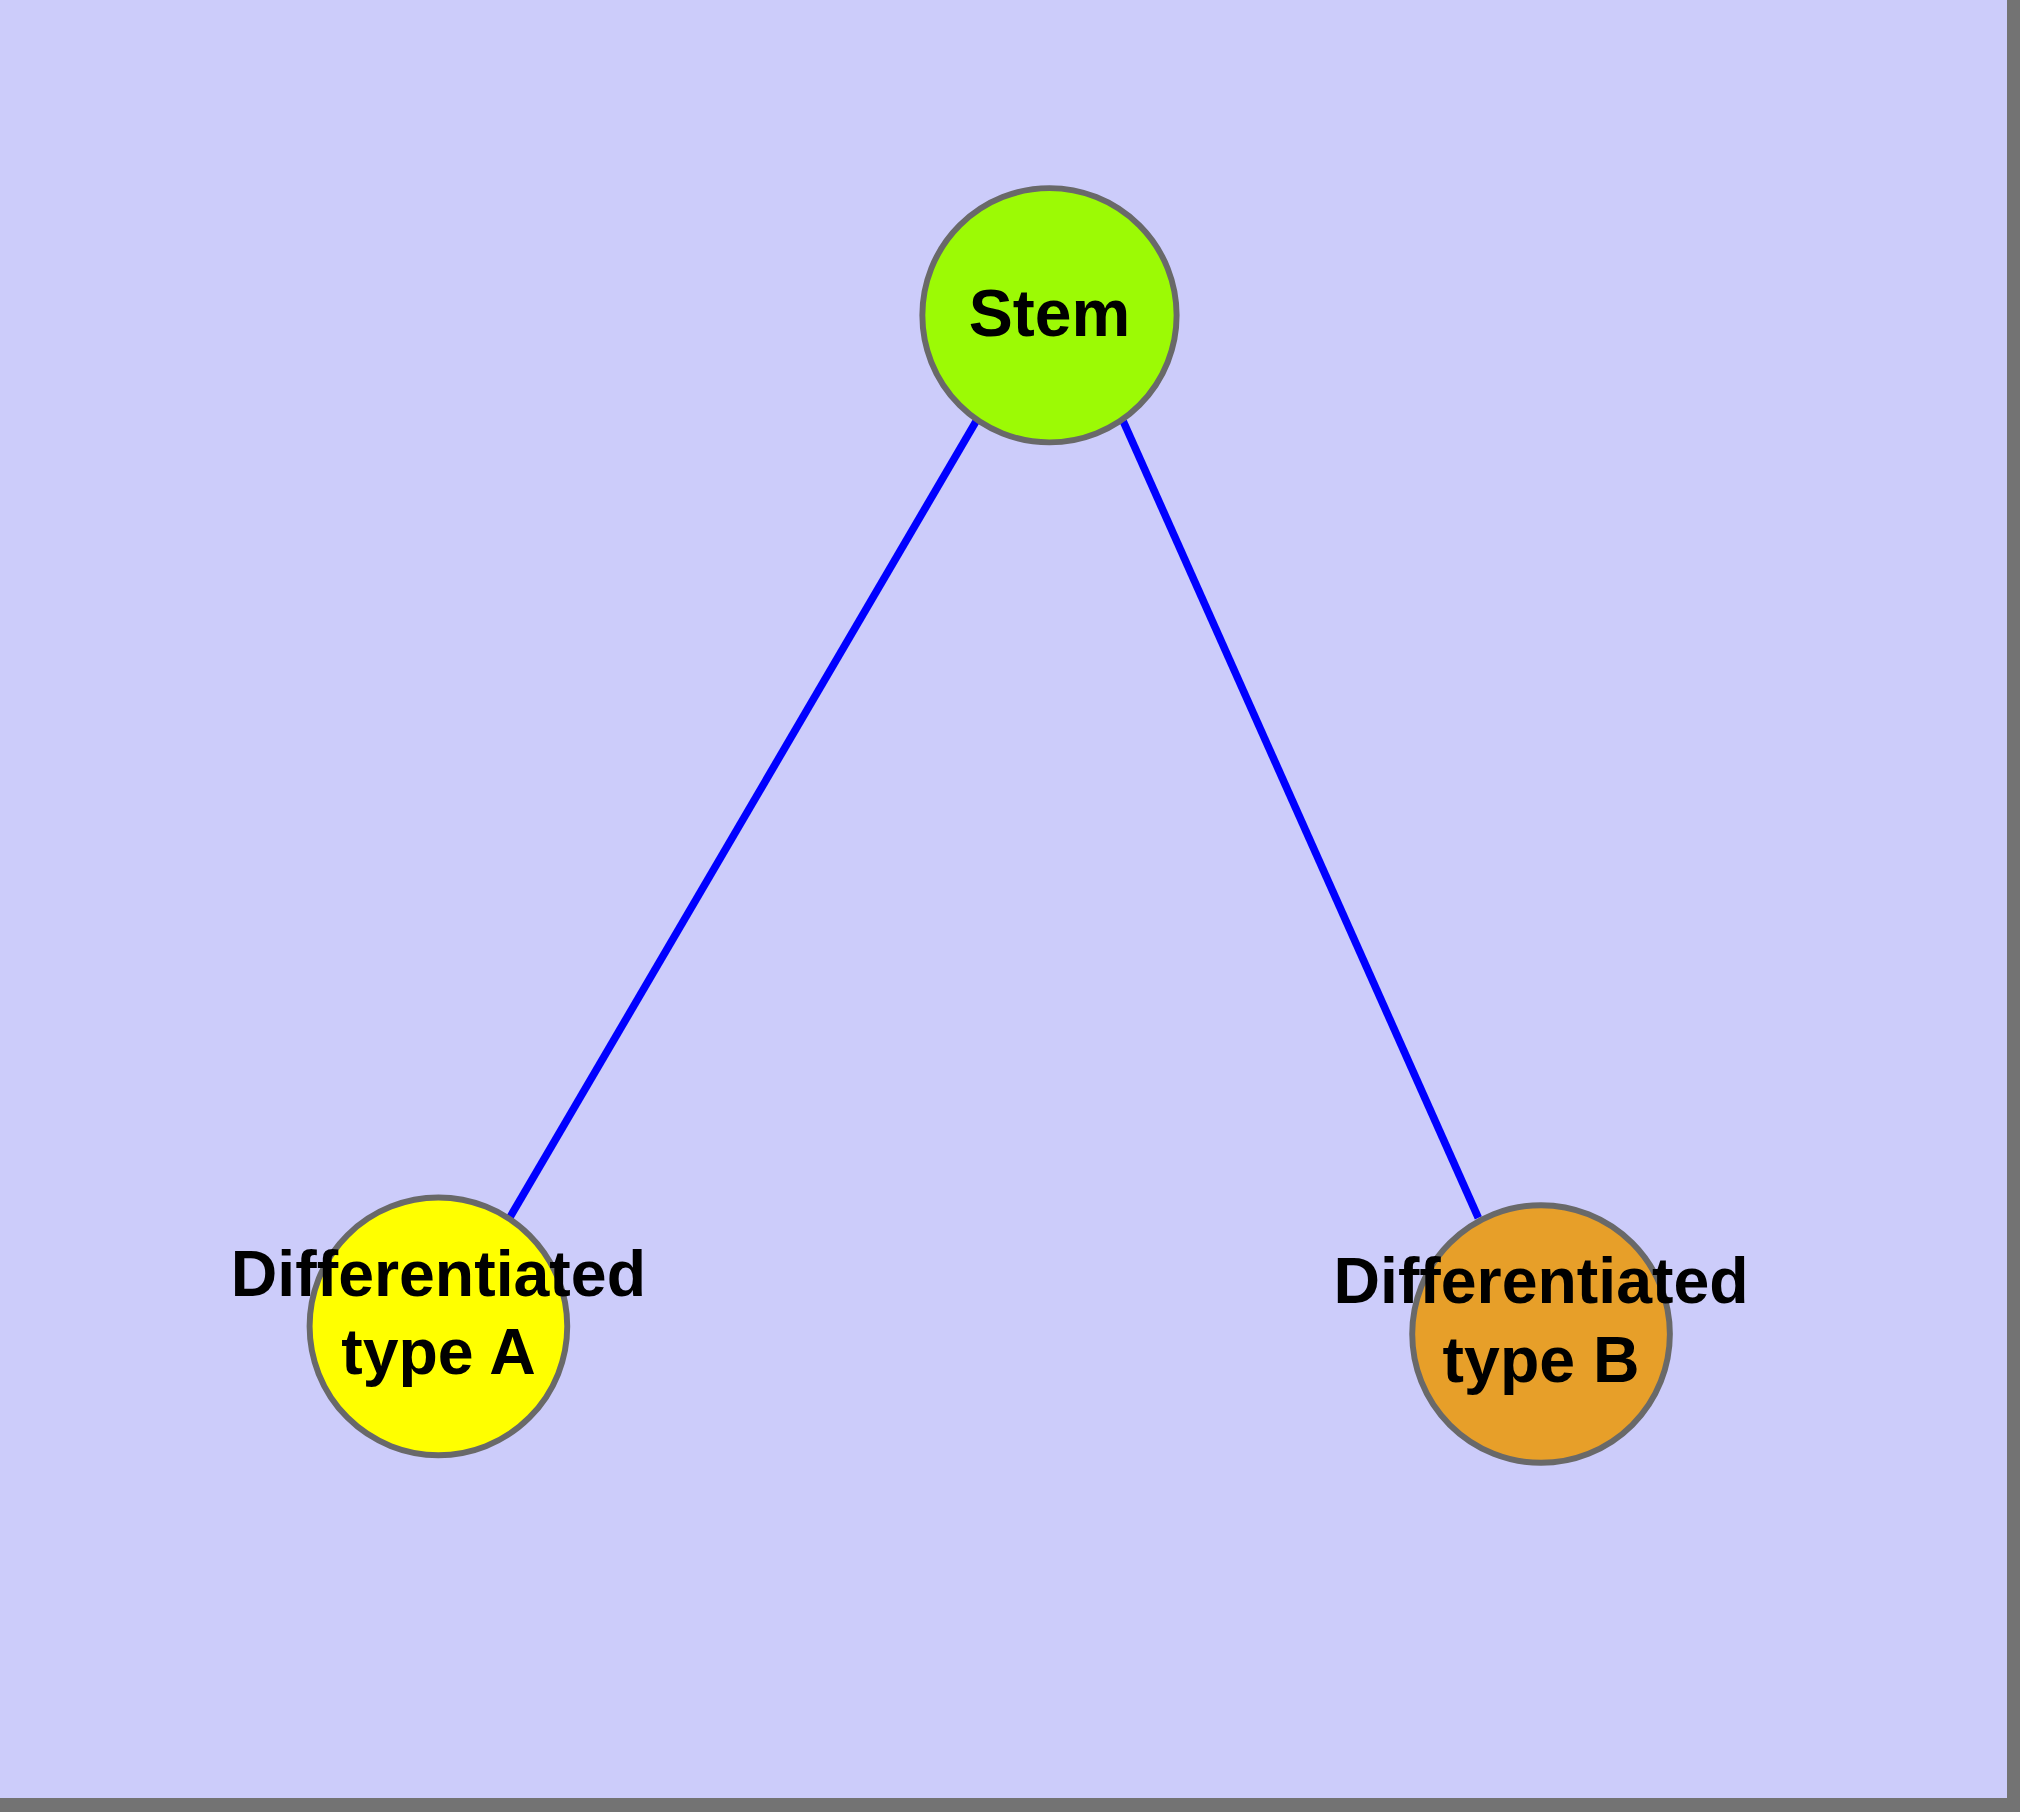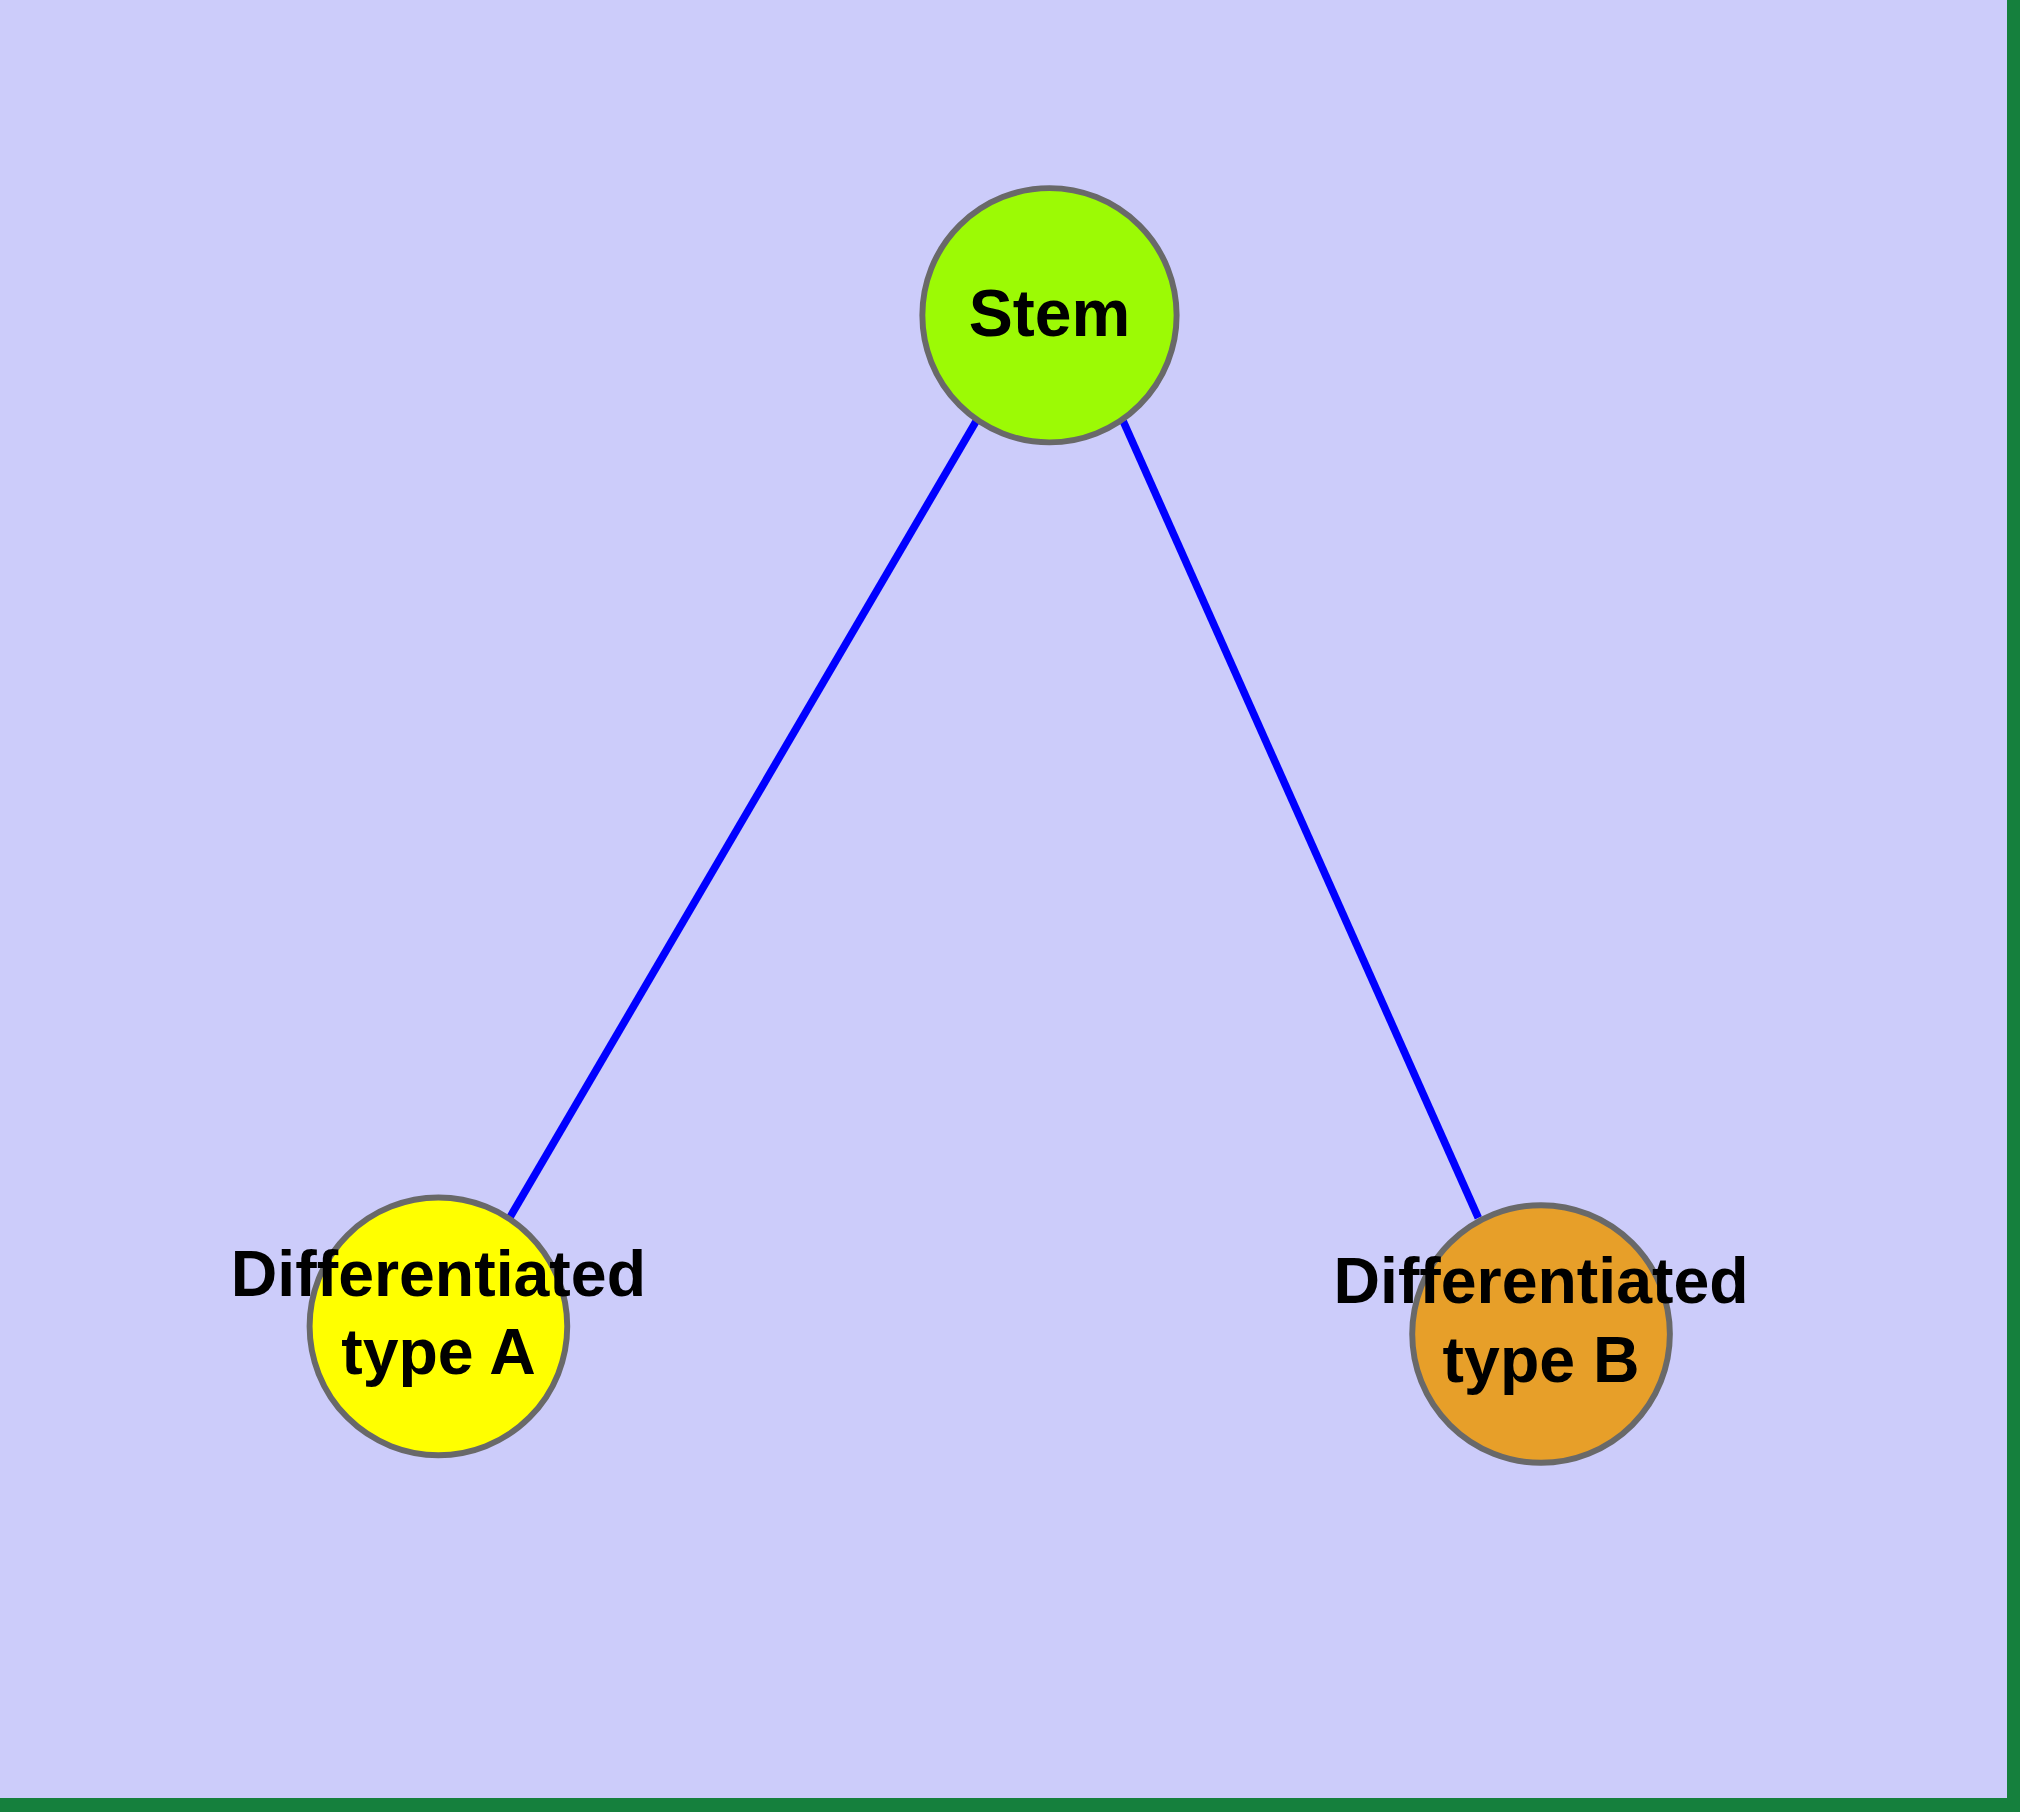--- a/index.html
+++ b/index.html
@@ -52,21 +52,21 @@
   .node-label-single {
     font-size: 78px;
   }
   .node-label-multi {
     font-size: 76px;
   }
 </style>
 </head>
 <body>
 
-<div id="canvas" style="background: #15803d;">
+<div id="canvas" style="background: #737373;">
 
   <div id="plot-background" style="background: rgb(204, 204, 250);"></div>
 
   <svg id="graph-svg" viewBox="0 0 2384 2138" xmlns="http://www.w3.org/2000/svg">
 
     <g>
       <line class="edge-line" x1="1152" y1="496" x2="601" y2="1437" stroke="#0000ff" stroke-width="9"></line>
       <line class="edge-line" x1="1325" y1="497" x2="1744" y2="1437" stroke="#0000ff" stroke-width="9"></line>
     </g>
 

